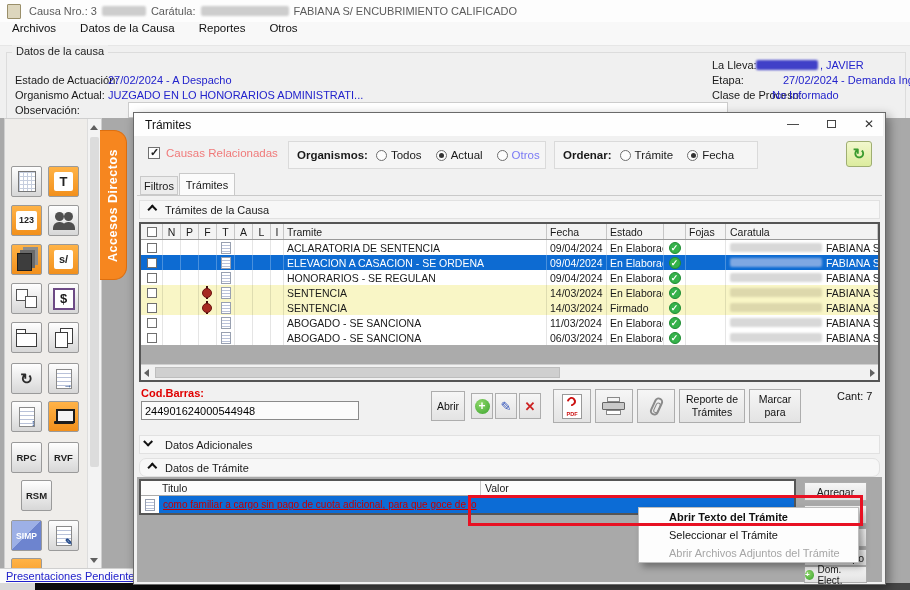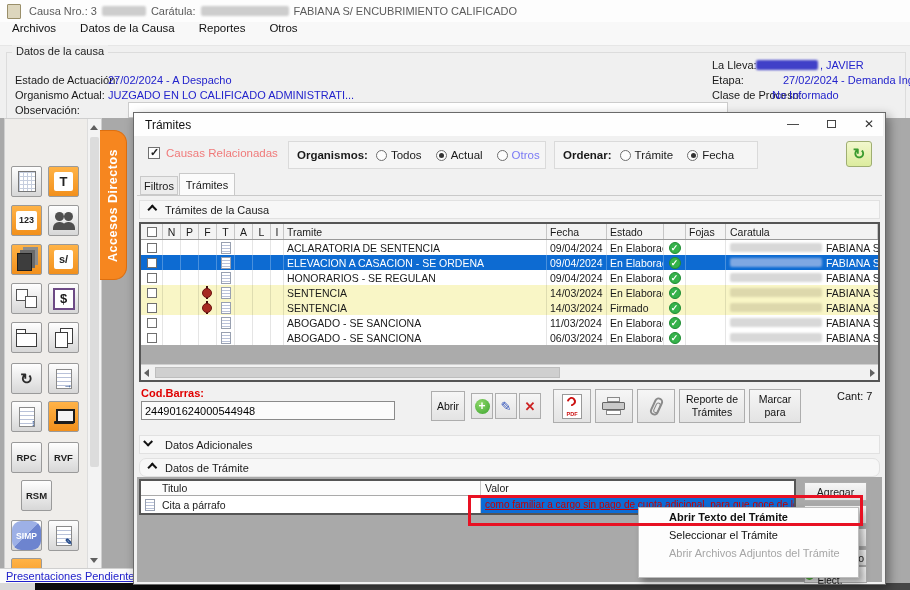--- a/index.html
+++ b/index.html
@@ -27,21 +27,21 @@
   .linkstrip span{color:#2222cc;text-decoration:underline;}
   .taskbar{left:0;top:583px;width:910px;height:7px;background:#454545;}
   .tbblack{left:35px;top:0;width:305px;height:7px;background:#0b0b0b;}
   .tbcorner{left:0;top:0;width:35px;height:7px;background:#d9d9d9;}
   
   .sbpanel{left:4px;top:118px;width:96px;height:450px;background:#efedea;border:1px solid #cfcfcf;overflow:hidden;}
   .sbbtn{position:absolute;width:31px;height:31px;border:1px solid #9a9a9a;border-radius:2px;background:linear-gradient(#fefefe,#d7d7d7);display:flex;align-items:center;justify-content:center;box-sizing:border-box;}
   .sbbtn.orange{background:linear-gradient(#ffb347,#f2901c);}
   .sbtxt{font-size:9.5px;font-weight:bold;color:#222;}
   .tbox{width:19px;height:19px;background:#fff;border-radius:2px;font-size:13px;font-weight:bold;color:#222;text-align:center;line-height:19px;}
-  .simp{width:100%;height:100%;background:linear-gradient(135deg,#9db0e6 50%,#6d84cf 50%);color:#fff;font-size:8.5px;font-weight:bold;display:flex;align-items:center;justify-content:center;border-radius:9px;}
+  .simp{width:100%;height:100%;background:linear-gradient(135deg,#9db0e6 50%,#6d84cf 50%);color:#fff;font-size:8.5px;font-weight:bold;display:flex;align-items:center;justify-content:center;border-radius:0;}
   .minipage{width:14px;height:18px;background:#fff;border:1px solid #8a8a8a;background-image:repeating-linear-gradient(#fff 0 3px,#b9c2d9 3px 4px);position:relative;}
   .pgrid{width:16px;height:19px;background:#fff;border:1px solid #777;background-image:linear-gradient(#c6cede 1px,transparent 1px),linear-gradient(90deg,#c6cede 1px,transparent 1px);background-size:4px 4px;}
   .people{position:relative;width:24px;height:18px;}
   .people i{position:absolute;width:9px;height:9px;border-radius:50%;background:#4f4f4f;top:0;}
   .people b{position:absolute;width:13px;height:8px;border-radius:6px 6px 0 0;background:#4f4f4f;bottom:0;}
   .stack{width:13px;height:16px;background:#3d3d3d;border:1px solid #1e1e1e;box-shadow:3px -3px 0 #6a6a6a,6px -6px 0 #8d8d8d;margin:4px 0 0 -5px;}
   .sqs{position:relative;width:22px;height:20px;}
   .sqs i{position:absolute;width:10px;height:10px;border:1.5px solid #555;background:#fff;}
   .dollar{width:18px;height:18px;border:2px solid #6d4a85;font-size:13px;font-weight:bold;text-align:center;line-height:18px;background:#fff;}
   .folder{width:19px;height:12px;border:1.5px solid #3c3c3c;background:#fff;position:relative;margin-top:4px;}
@@ -105,21 +105,21 @@
   .seal:after{content:"";position:absolute;left:0px;top:2px;width:8px;height:8px;border-radius:50%;background:#a62a22;border:1px solid #6b1410;}
   .credact{display:inline-block;width:92px;height:9px;background:#d8d8d8;border-radius:2px;margin-right:4px;filter:blur(1.3px);flex:0 0 auto;}
   .yel .credact{background:#ddd8ac;} .sel .credact{background:#7fa8e2;}
   .tfill{height:19px;background:#ababab;}
   .hscroll{position:relative;height:16px;background:#f1f1f1;border-top:1px solid #cfcfcf;}
   .hthumb{position:absolute;left:14px;top:2px;width:405px;height:11px;background:#cfcfcf;border:1px solid #bdbdbd;}
   .arr-l{position:absolute;left:3px;top:4px;width:0;height:0;border-top:4px solid transparent;border-bottom:4px solid transparent;border-right:5px solid #606060;}
   .arr-r{position:absolute;right:3px;top:4px;width:0;height:0;border-top:4px solid transparent;border-bottom:4px solid transparent;border-left:5px solid #606060;}
   
   .cblabel{left:7px;top:274px;font-size:11px;font-weight:bold;color:#e00000;}
-  .cbinput{left:7px;top:288px;width:254px;height:19px;background:#fbfbfb;border:1px solid #8a8a8a;font-size:11px;padding:0 3px;font-family:"Liberation Sans",sans-serif;}
+  .cbinput{left:7px;top:288px;width:218px;height:19px;background:#fbfbfb;border:1px solid #8a8a8a;font-size:11px;padding:0 3px;font-family:"Liberation Sans",sans-serif;}
   .wbtn{position:absolute;border:1px solid #adadad;background:linear-gradient(#f6f6f6,#e3e3e3);font-size:10.5px;display:flex;align-items:center;justify-content:center;text-align:center;color:#111;}
   .pluscirc{width:15px;height:15px;border-radius:50%;background:radial-gradient(circle at 35% 30%,#8fd86a,#3aa32e);color:#fff;font-weight:bold;font-size:12px;line-height:14px;}
   .pdfic{position:relative;width:20px;height:25px;background:#fff;border:1px solid #999;}
   .pdfcurl{position:absolute;left:4px;top:2px;width:9px;height:9px;border:2.5px solid #cc1111;border-radius:50%;border-left-color:transparent;transform:rotate(-40deg);}
   .pdftxt{position:absolute;left:0;bottom:1px;width:100%;font-size:5.5px;font-weight:bold;color:#cc1111;text-align:center;}
   .prn{position:relative;width:24px;height:19px;}
   .prn .p1{position:absolute;left:5px;top:0;width:13px;height:5px;background:#f4f4f4;border:1px solid #888;}
   .prn .p2{position:absolute;left:0;top:5px;width:23px;height:8px;background:#c9c9c9;border:1px solid #666;border-radius:1px;}
   .prn .p3{position:absolute;left:4px;top:13px;width:15px;height:5px;background:#fff;border:1px solid #888;}
   .clipic{position:relative;width:9px;height:19px;border:2px solid #8a8a8a;border-radius:5px;transform:rotate(25deg);}
@@ -130,21 +130,21 @@
   .dtable{left:5px;top:366px;width:657px;height:36px;border:2px solid #555;background:#fff;font-size:10.5px;}
   .dthead{display:flex;height:15px;border-bottom:1px solid #aaa;background:#fcfcfc;}
   .dtrow{display:flex;height:17px;background:#fff;}
   .dc{display:flex;align-items:center;overflow:hidden;}
   .dcic{width:18px;justify-content:center;flex:0 0 auto;}
   .dctit{width:322px;padding-left:3px;border-right:1px solid #c6c6c6;flex:0 0 auto;white-space:nowrap;}
   .dcval{flex:1 1 auto;padding-left:4px;white-space:nowrap;}
   .dtrow .dcval{background:#0c6cd6;}
   .valtext{color:#c40000;text-decoration:underline;font-size:10px;white-space:nowrap;}
   .rbtn{position:absolute;left:670px;width:63px;height:19px;border:1px solid #adadad;background:linear-gradient(#f6f6f6,#e2e2e2);font-size:10.5px;display:flex;align-items:center;justify-content:center;}
-  .ctxmenu{left:504px;top:394px;width:221px;height:71px;background:#fdfdfd;border:1px solid #bdbdbd;box-shadow:4px 4px 7px rgba(0,0,0,.35);z-index:30;}
+  .ctxmenu{left:504px;top:394px;width:221px;height:56px;background:#fdfdfd;border:1px solid #bdbdbd;box-shadow:4px 4px 7px rgba(0,0,0,.35);z-index:30;}
   .ctxitem{height:18px;line-height:18px;font-size:11px;padding-left:30px;white-space:nowrap;color:#111;}
   .ctxitem.first{font-weight:bold;}
   .ctxitem.disabled{color:#a6a6a6;}
   .redrect{left:334px;top:382px;width:395px;height:31px;border:3px solid #e81123;z-index:50;}
 </style>
 </head>
 <body>
 
 <div id="app">
 
@@ -168,21 +168,21 @@
 
   <div class="abs gbox"></div>
   <div class="abs gboxlabel">Datos de la causa</div>
 
   <div class="abs frow" style="left:15px;top:73px;">
     <span class="flabel" style="width:93px;">Estado de Actuación:</span>
     <span class="fvalue">27/02/2024 - A Despacho</span>
   </div>
   <div class="abs frow" style="left:15px;top:88px;">
     <span class="flabel" style="width:93px;">Organismo Actual:</span>
-    <span class="fvalue">JUZGADO EN LO CALIFICADO ADMINISTRATI...</span>
+    <span class="fvalue">JUZGADO EN LO HONORARIOS ADMINISTRATI...</span>
   </div>
   <div class="abs frow" style="left:15px;top:103px;">
     <span class="flabel">Observación:</span>
   </div>
   <div class="abs obsinput"></div>
 
   <div class="abs frow" style="left:712px;top:58px;">
     <span class="flabel" style="width:44px;">La Lleva:</span>
     <span class="redact blue"></span>
     <span class="fvalue">, JAVIER</span>
@@ -613,21 +613,20 @@
     <div class="abs dtable">
       <div class="dthead">
         <span class="dc dcic"></span>
         <span class="dc dctit">Titulo</span>
         <span class="dc dcval">Valor</span>
       </div>
       <div class="dtrow">
         <span class="dc dcic">
             <span class="docic"></span>
           </span>
-        <span class="dc dctit">Cita a párrafo</span>
         <span class="dc dcval">
             <span class="valtext">como familiar a cargo sin pago de cuota adicional, para que goce de lo</span>
           </span>
       </div>
     </div>
 
     <div class="rbtn" style="top:369px;">
         <span>Agregar</span>
       </div>
     <div class="rbtn" style="top:392px;"></div>

